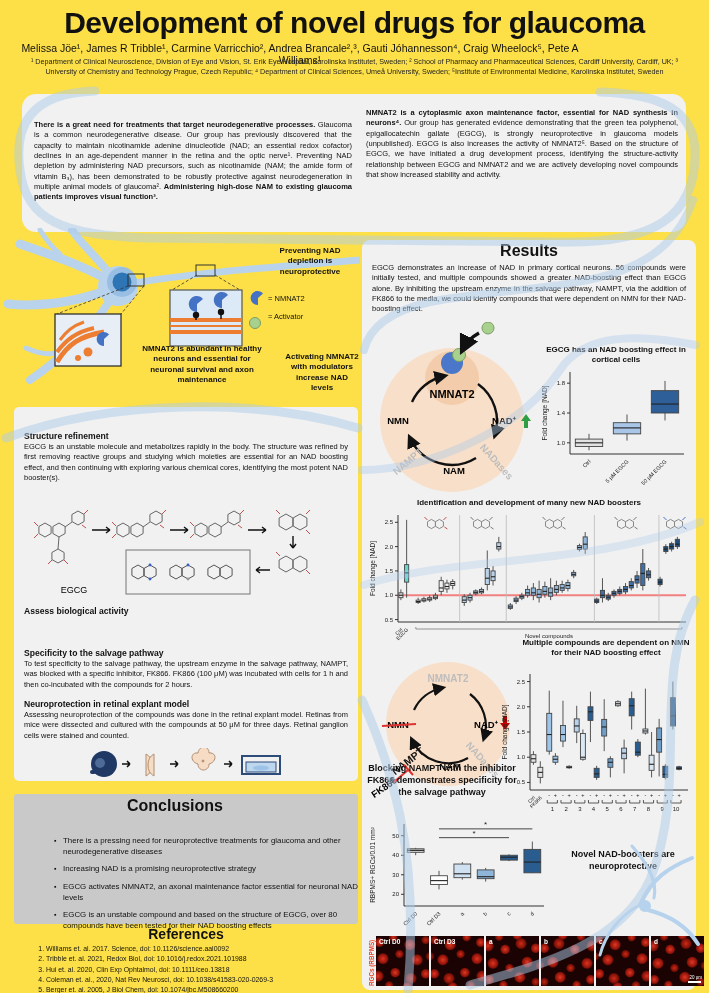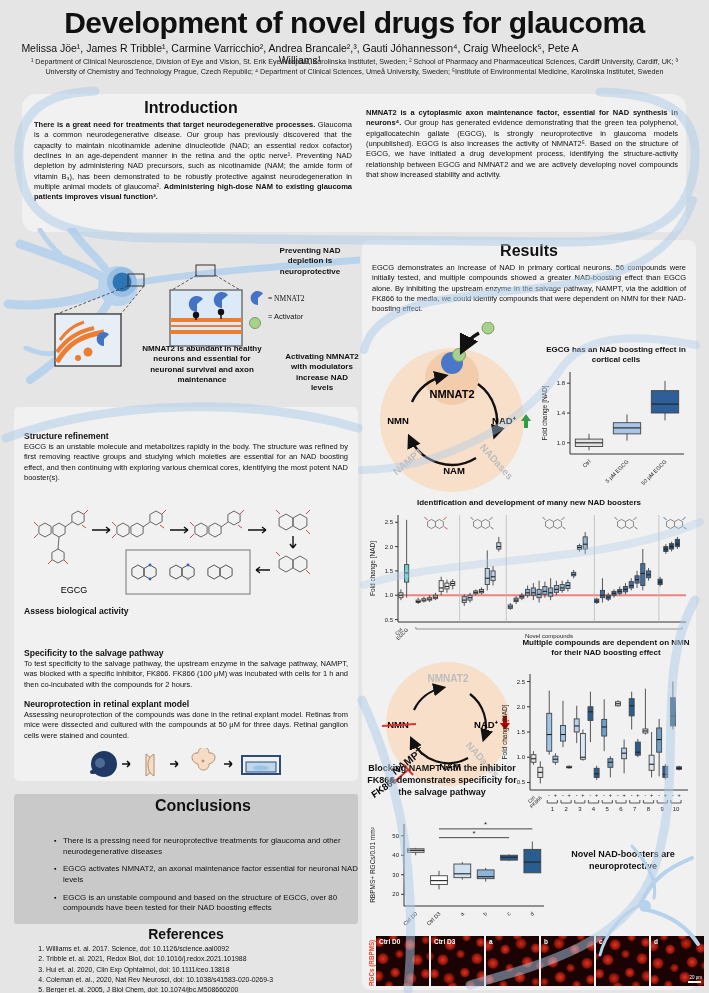--- a/index.html
+++ b/index.html
@@ -1,16 +1,16 @@
 <!DOCTYPE html>
 <html><head>
 <meta charset="utf-8">
 <style>
   html,body{margin:0;padding:0;background:#888;}
-  .poster{position:relative;width:709px;height:993px;background:#e5e5e5;overflow:hidden;
+  .poster{position:relative;width:709px;height:993px;background:#fde047;overflow:hidden;
           font-family:"Liberation Sans",sans-serif;color:#111;}
   .abs{position:absolute;}
   .ctr{text-align:center;}
   .just{text-align:justify;}
   .bold{font-weight:bold;}
   .page-title{font-size:30px;font-weight:bold;letter-spacing:-0.5px;}
   .authors{font-size:10.5px;}
   .affil{font-size:7.2px;line-height:1.35;color:#222;}
   .panel{background:#f1f1f1;border-radius:14px;}
   .panel-sq{background:#f1f1f1;border-radius:5px;}
@@ -55,21 +55,20 @@
 </head>
 <body>
 
 <div class="poster">
 
   <div class="abs ctr page-title" style="left:0;top:6px;width:709px;">Development of novel drugs for glaucoma</div>
   <div class="abs ctr authors" style="left:0;top:42px;width:600px;">Melissa Jöe¹, James R Tribble¹, Carmine Varricchio², Andrea Brancale²,³, Gauti Jóhannesson⁴, Craig Wheelock⁵, Pete A Williams¹</div>
   <div class="abs ctr affil" style="left:28px;top:57px;width:653px;">¹ Department of Clinical Neuroscience, Division of Eye and Vision, St. Erik Eye Hospital, Karolinska Institutet, Sweden; ² School of Pharmacy and Pharmaceutical Sciences, Cardiff University, Cardiff, UK; ³ University of Chemistry and Technology Prague, Czech Republic; ⁴ Department of Clinical Sciences, Umeå University, Sweden; ⁵Institute of Environmental Medicine, Karolinska Institutet, Sweden</div>
 
   <div class="abs panel" style="left:22px;top:94px;width:664px;height:138px;"></div>
-  <div class="abs sec-head" style="left:30px;top:99px;width:322px;">Introduction</div>
   <div class="abs body-txt just" style="left:34px;top:120px;width:318px;"><span class="bold">There is a great need for treatments that target neurodegenerative processes.</span><span> Glaucoma is a common neurodegenerative disease. Our group has previously discovered that the capacity to maintain nicotinamide adenine dinucleotide (NAD; an essential redox cofactor) declines in an age-dependent manner in the retina and the optic nerve¹. Preventing NAD depletion by administering NAD precursors, such as nicotinamide (NAM; the amide form of vitamin B₃), has been demonstrated to be robustly protective against neurodegeneration in multiple animal models of glaucoma². </span><span class="bold">Administering high-dose NAM to existing glaucoma patients improves visual function³.</span></div>
   <div class="abs body-txt just" style="left:366px;top:108px;width:312px;"><span class="bold">NMNAT2 is a cytoplasmic axon maintenance factor, essential for NAD synthesis in neurons⁴.</span><span> Our group has generated evidence demonstrating that the green tea polyphenol, epigallocatechin gallate (EGCG), is strongly neuroprotective in glaucoma models (unpublished). EGCG is also increases the activity of NMNAT2⁵. Based on the structure of EGCG, we have initiated a drug development process, identifying the structure-activity relationship between EGCG and NMNAT2 and we are actively developing novel compounds that show increased stability and activity.</span></div>
 
   <svg class="abs" style="left:0;top:228px;" width="360" height="186" viewBox="0 0 360 186">
     <g stroke="#b9d3ec" fill="none" stroke-linecap="round">
       <path d="M118,58 C90,40 60,30 20,16" stroke-width="9"></path>
       <path d="M118,58 C100,30 82,18 72,2" stroke-width="8"></path>
       <path d="M60,26 C50,18 45,10 40,2" stroke-width="5"></path>
       <path d="M118,58 C90,70 50,80 8,76" stroke-width="9"></path>
       <path d="M118,58 C100,95 62,130 30,152" stroke-width="8"></path>
@@ -110,21 +109,21 @@
       <circle cx="221" cy="84" r="3.2" fill="#111"></circle>
       <line x1="221" y1="84" x2="221" y2="91" stroke="#111" stroke-width="1.5"></line>
     </g>
 
     <g>
       <path d="M258,77 a7,7 0 1 1 5,-11.5 l-5,4.5 z" fill="#4472c4"></path>
       <circle cx="255" cy="95" r="5.5" fill="#a9d18e" stroke="#7a9e63" stroke-width="1"></circle>
     </g>
   </svg>
   <div class="abs cap" style="left:262px;top:246px;width:96px;">Preventing NAD depletion is neuroprotective</div>
-  <div class="abs legend-row" style="left:268px;top:294px;font-family:Liberation Serif, serif;">
+  <div class="abs legend-row" style="left:268px;top:294px;">
       <span>= NMNAT2</span>
     </div>
   <div class="abs legend-row" style="left:268px;top:312px;">
       <span>= Activator</span>
     </div>
   <div class="abs cap" style="left:142px;top:344px;width:120px;">NMNAT2 is abundant in healthy neurons and essential for neuronal survival and axon maintenance</div>
   <div class="abs cap" style="left:284px;top:352px;width:76px;">Activating NMNAT2 with modulators increase NAD levels</div>
 
   <div class="abs panel-sq" style="left:14px;top:407px;width:344px;height:374px;"></div>
   <div class="abs sub-head" style="left:24px;top:431px;">Structure refinement</div>
@@ -209,23 +208,24 @@
     </g>
     <path d="M136,16 h8 m0,0 l-3,-3 m3,3 l-3,3" stroke="#111" stroke-width="1.6" fill="none"></path>
     <g>
       <path d="M154,8 h38 v18 h-38 z" fill="none" stroke="#2e4c7a" stroke-width="2"></path>
       <rect x="158" y="14" width="30" height="10" fill="#bdd7ee" stroke="#2e4c7a" stroke-width="1"></rect>
       <ellipse cx="173" cy="20" rx="8" ry="2.5" fill="#9dc3e6"></ellipse>
     </g>
   </svg>
 
   <div class="abs gray-panel" style="left:14px;top:794px;width:344px;height:130px;"></div>
-  <div class="abs sec-head" style="left:14px;top:797px;width:322px;margin-left:28px;">Conclusions</div>
+  <div class="abs sec-head" style="left:14px;top:797px;width:322px;">Conclusions</div>
   <ul class="abs conc" style="left:28px;top:820px;width:318px;">
     <li>There is a pressing need for neuroprotective treatments for glaucoma and other neurodegenerative diseases</li>
+    <li>Increasing NAD is a promising neuroprotective strategy</li>
     <li>EGCG activates NMNAT2, an axonal maintenance factor essential for neuronal NAD levels</li>
     <li>EGCG is an unstable compound and based on the structure of EGCG, over 80 compounds have been tested for their NAD boosting effects</li>
   </ul>
 
   <div class="abs sec-head" style="left:14px;top:926px;width:344px;font-size:14px;">References</div>
   <ol class="abs refs" style="left:30px;top:944px;width:322px;">
     <li>Williams et. al. 2017. Science, doi: 10.1126/science.aal0092</li>
     <li>Tribble et. al. 2021, Redox Biol, doi: 10.1016/j.redox.2021.101988</li>
     <li>Hui et. al. 2020, Clin Exp Ophtalmol, doi: 10.1111/ceo.13818</li>
     <li>Coleman et. al., 2020, Nat Rev Neurosci, doi: 10.1038/s41583-020-0269-3</li>

